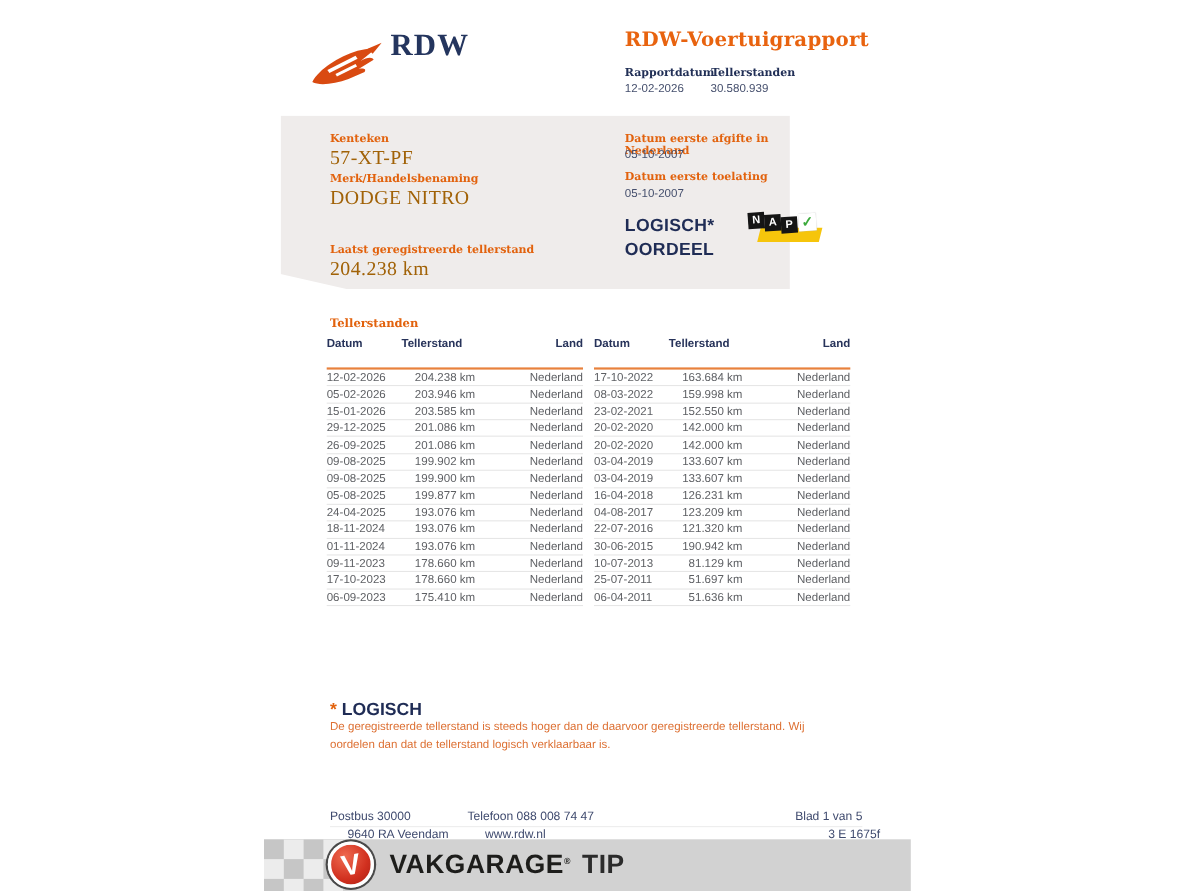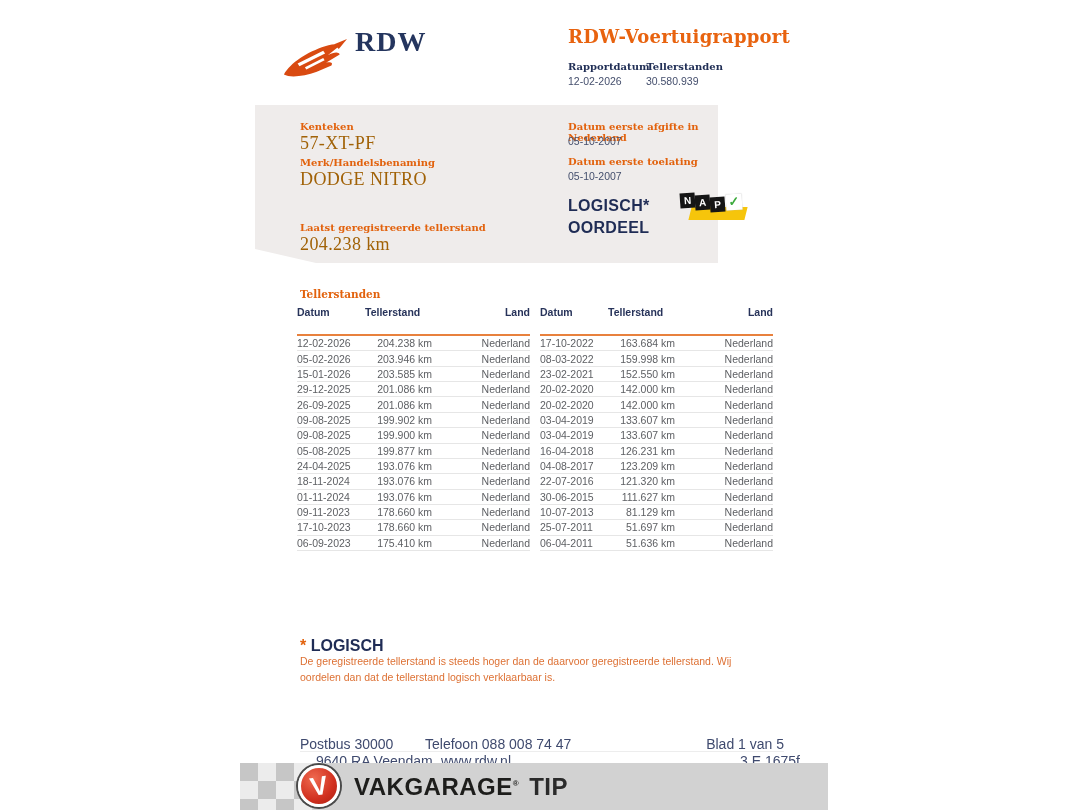--- a/index.html
+++ b/index.html
@@ -69,21 +69,21 @@
   .trow .c1 { text-align:right; }
   .trow .c2 { text-align:right; }
 
   
   .footnote-title { position:absolute; left:300px; top:637px; font-size:16px; font-weight:700; color:#1f2c55; }
   .footnote-title .ast { color:#e2620d; }
   .footnote-text { position:absolute; left:300px; top:653px; width:455px; font-size:10.5px;
                    color:#dd7033; line-height:16px; }
 
   
-  .footer-row { position:absolute; left:300px; width:484px; display:flex; font-size:14px;
+  .footer-row { position:absolute; left:300px; width:484px; display:flex; font-size:11px;
                 color:#3f4a6e; height:16px; border-bottom:1px solid #ededed; }
   .footer-row-1 { top:736px; }
   .footer-row-2 { top:753px;margin-left:16px; }
   .f-col1 { width:125px; }
   .f-col2 { flex:1; }
   .f-col3 { width:100px; text-align:right; }
 
   
   .bottom-bar { position:absolute; left:240px; top:763px; width:588px; height:47px; background:#d2d2d2; }
   .checker { position:absolute; left:0; top:0; width:72px; height:47px;
@@ -285,21 +285,21 @@
           <span class="c1">123.209 km</span>
           <span class="c2">Nederland</span>
         </div>
         <div class="trow">
           <span class="c0">22-07-2016</span>
           <span class="c1">121.320 km</span>
           <span class="c2">Nederland</span>
         </div>
         <div class="trow">
           <span class="c0">30-06-2015</span>
-          <span class="c1">111.627 km</span>
+          <span class="c1">190.942 km</span>
           <span class="c2">Nederland</span>
         </div>
         <div class="trow">
           <span class="c0">10-07-2013</span>
           <span class="c1">81.129 km</span>
           <span class="c2">Nederland</span>
         </div>
         <div class="trow">
           <span class="c0">25-07-2011</span>
           <span class="c1">51.697 km</span>

